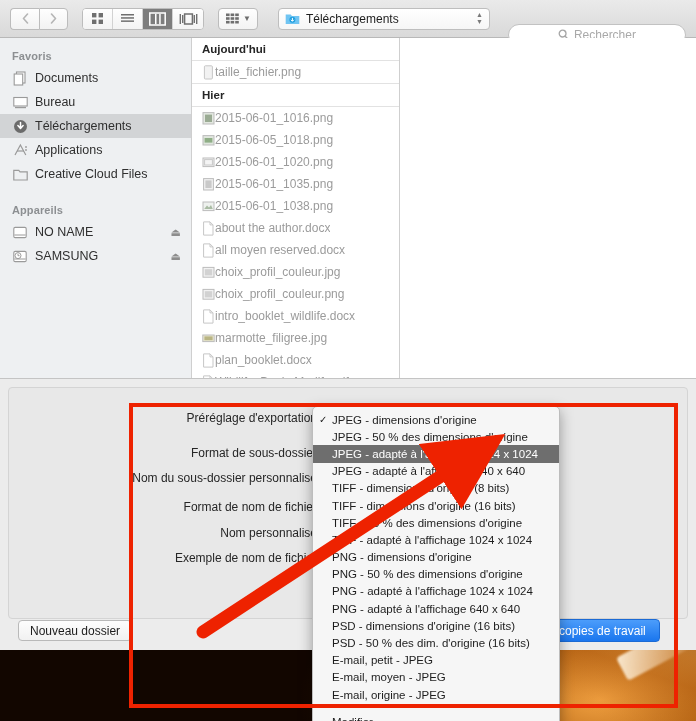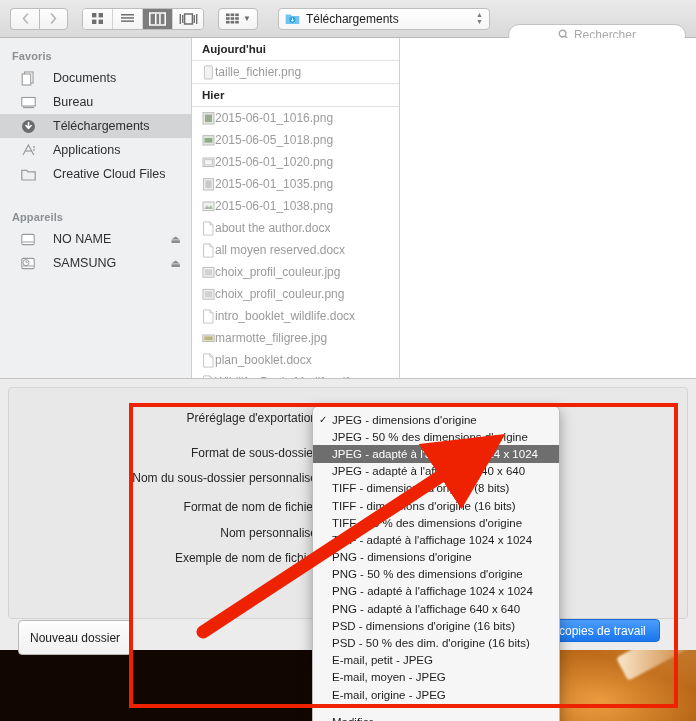--- a/index.html
+++ b/index.html
@@ -93,22 +93,22 @@
   #sidebar {
     width: 192px; height: 100%; background: #eef0f2;
     border-right: 1px solid #cfcfcf; padding-top: 8px;
     font-size: 12.5px; color: #3b3b3b;
   }
   .side-head {
     font-size: 11px; font-weight: bold; color: #8c8f92;
     padding: 4px 0 4px 12px; letter-spacing: .1px;
   }
   .side-item {
-    display: flex; align-items: center; gap: 17px;
-    height: 24px; padding-left: 20px; padding-right: 10px; color: #2f2f2f;
+    display: flex; align-items: center; gap: 7px;
+    height: 24px; padding-left: 12px; padding-right: 10px; color: #2f2f2f;
   }
   .side-item.selected { background: #d2d4d6; }
   .side-item .ico { width: 16px; height: 16px; flex: 0 0 16px; display: flex; align-items: center; justify-content: center; }
   .side-item .nm { flex: 1; white-space: nowrap; overflow: hidden; }
   .eject { color: #8d8d8d; font-size: 11px; }
 
   #col-files {
     width: 208px; height: 100%; border-right: 1px solid #cfcfcf;
     background: #fff; font-size: 12px; overflow: hidden;
   }
@@ -133,21 +133,21 @@
     position: absolute; left: 8px; top: 8px; width: 680px; height: 232px;
     background: #e8e8e8; border: 1px solid #d4d4d4; border-radius: 4px;
   }
   .formrow {
     position: absolute; right: 379px; width: 330px;
     text-align: right; font-size: 12px; color: #262626; white-space: nowrap;
   }
 
   #newfolder {
     position: absolute; left: 18px; top: 620px;
-    height: 35px; padding: 0 11px;
+    height: 21px; padding: 0 11px;
     display: flex; align-items: center;
     background: linear-gradient(#fdfdfd,#f1f1f1);
     border: 1px solid #b9b9b9; border-radius: 4px;
     font-size: 12px; color: #1c1c1c;
   }
   #exportbtn {
     position: absolute; left: 529px; top: 619px;
     height: 23px; padding: 0 13px;
     display: flex; align-items: center;
     background: linear-gradient(#4c9dfb,#1a76ee);
@@ -323,21 +323,21 @@
 
       <div class="side-item">
         <span class="ico">
           <svg width="15" height="13" viewBox="0 0 15 13">
               <path d="M0.8,2.4 h5 l1.2,1.4 h7.2 v8.2 h-13.4 z" fill="none" stroke="#9a9a9a" stroke-width="1.2"></path>
             </svg>
         </span>
         <span class="nm">Creative Cloud Files</span>
       </div>
 
-      <div class="side-head" style="margin-top:21px">Appareils</div>
+      <div class="side-head" style="margin-top:14px">Appareils</div>
 
       <div class="side-item">
         <span class="ico">
           <svg width="14" height="13" viewBox="0 0 14 13">
               <rect x="0.8" y="1.4" width="12.4" height="10.2" rx="1.4" fill="#fff" stroke="#9a9a9a" stroke-width="1.1"></rect>
               <line x1="1.4" y1="9" x2="12.6" y2="9" stroke="#9a9a9a" stroke-width="1"></line>
             </svg>
         </span>
         <span class="nm">NO NAME</span>
         <span class="eject">⏏</span>

